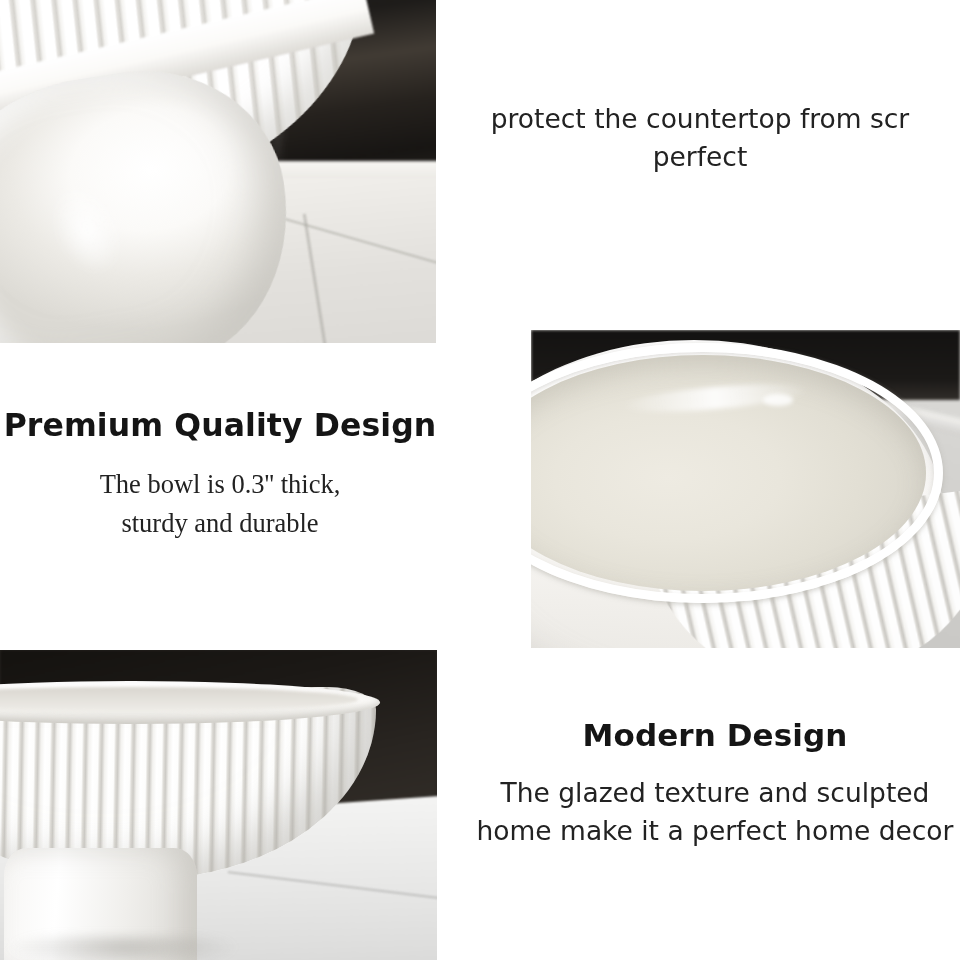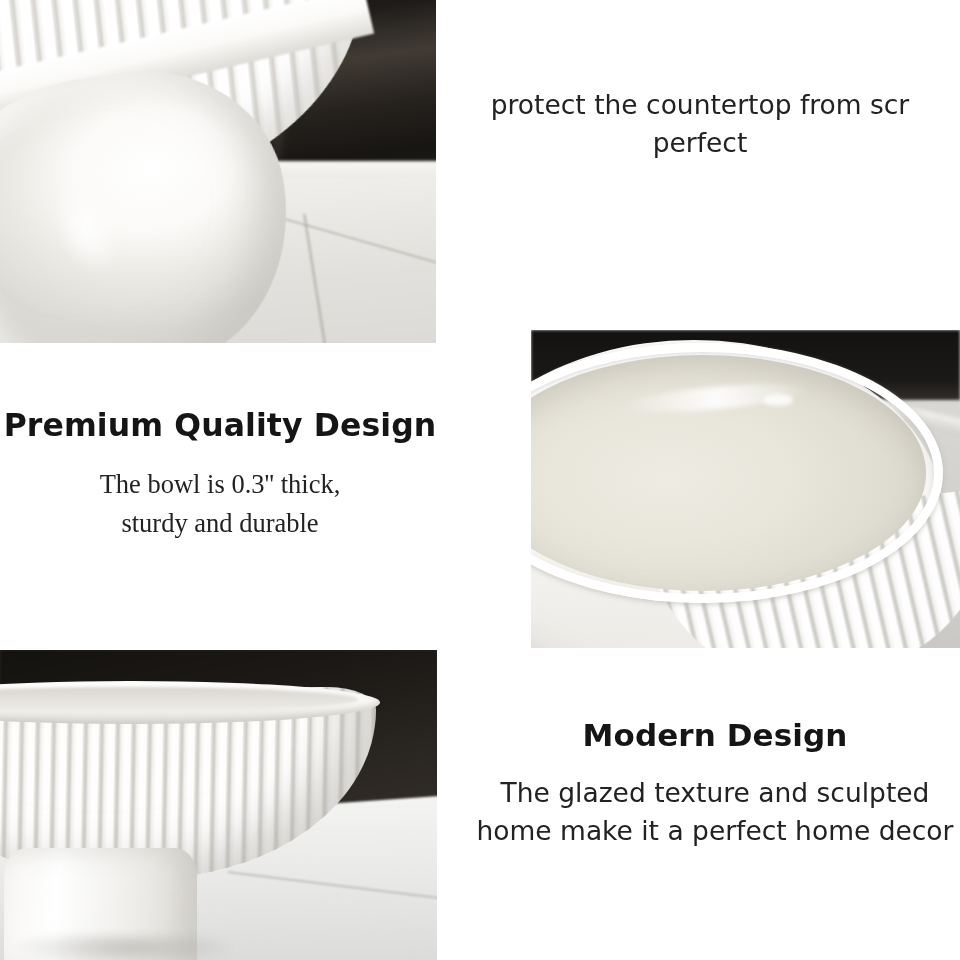--- a/index.html
+++ b/index.html
@@ -43,21 +43,21 @@
     color: #222222;
     margin: 0;
   }
 
   #text-smooth-bottom {
     left: 440px;
     top: 78px;
     width: 520px;
   }
   #text-smooth-bottom .feature-body {
-    margin-top: 8px;
+    margin-top: 22px;
     padding: 0 44px;
   }
 
   #text-premium-ceramic {
     left: 0px;
     top: 407px;
     width: 440px;
   }
   #text-premium-ceramic .feature-heading {
     font-size: 31.5px;

